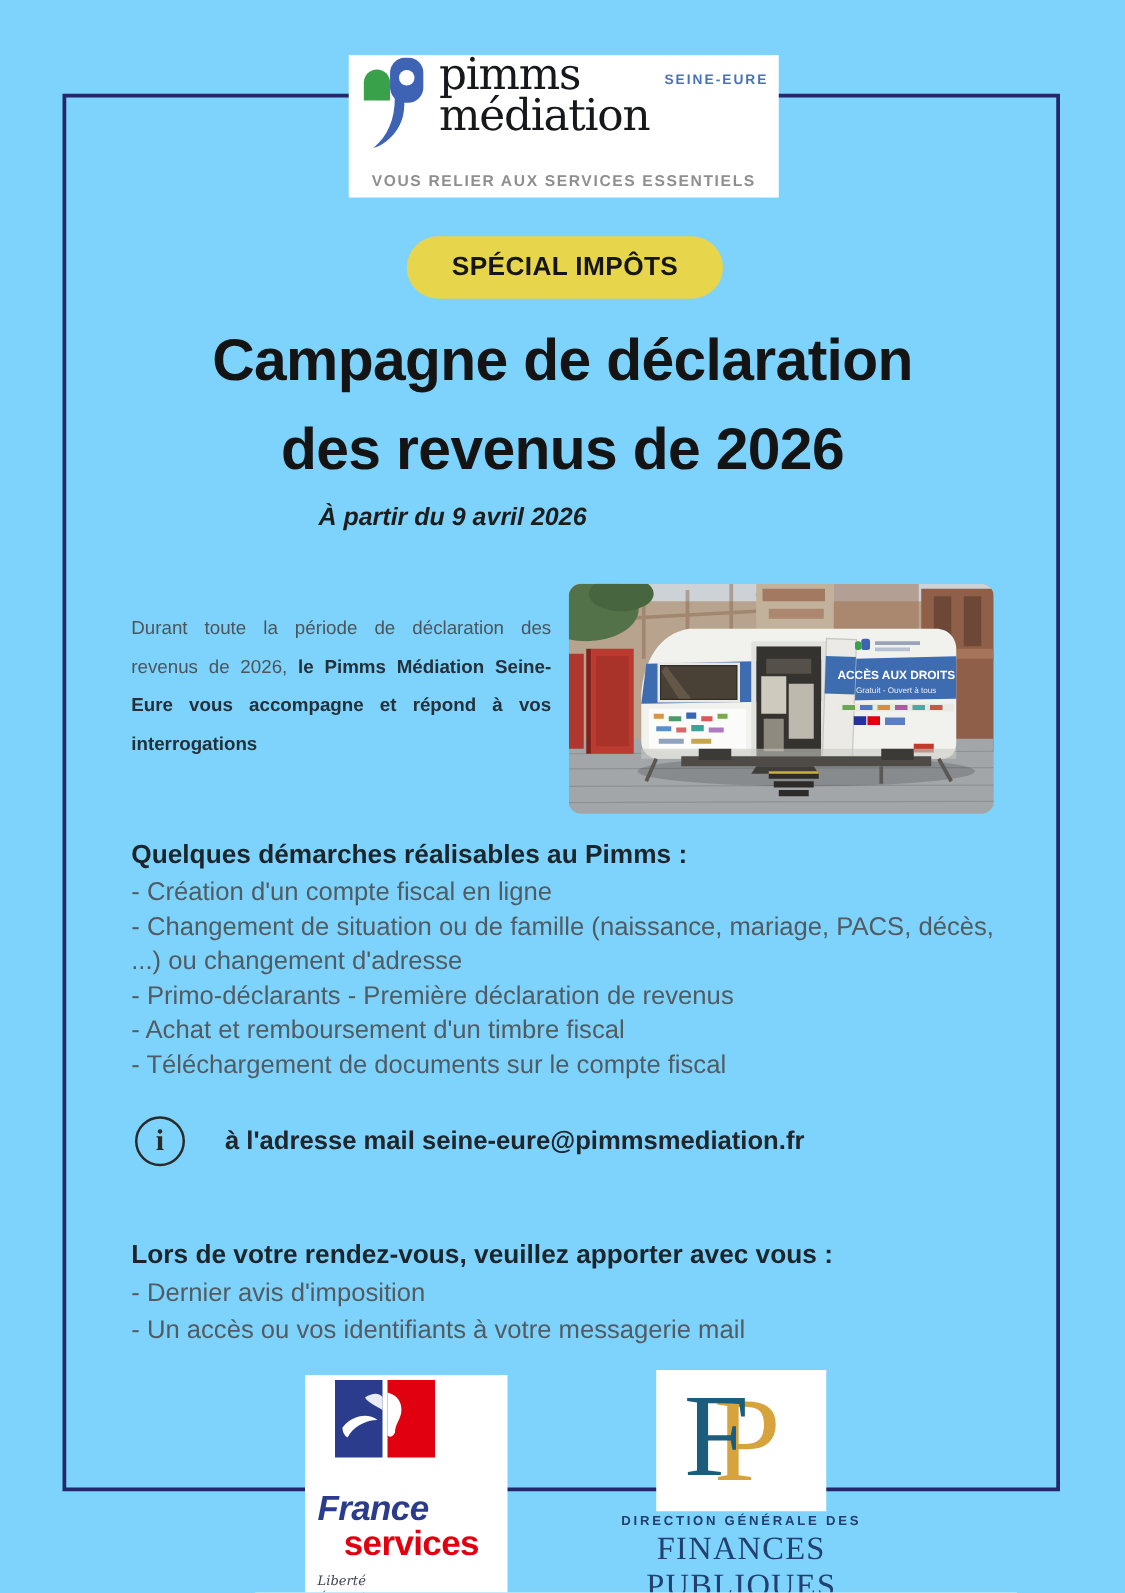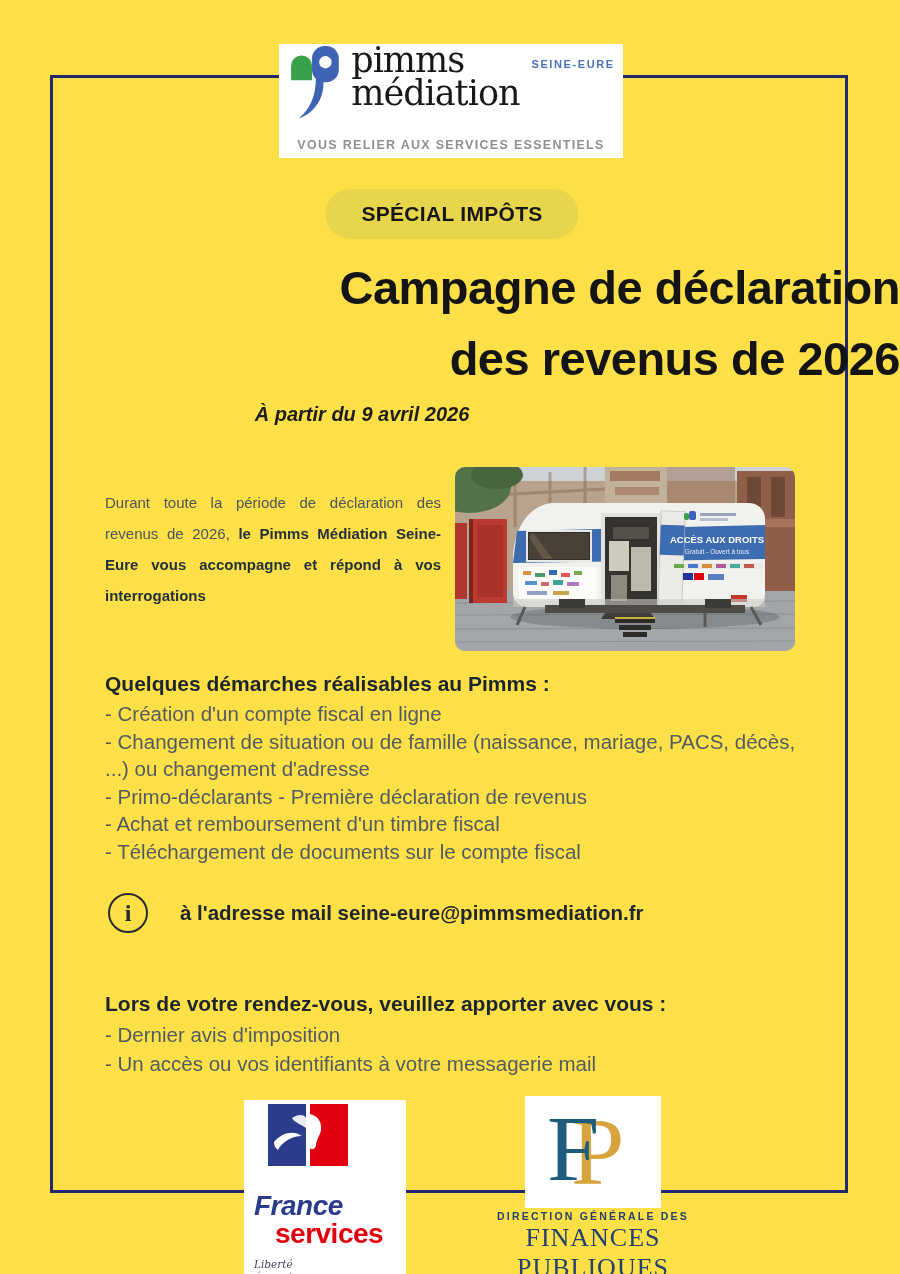--- a/index.html
+++ b/index.html
@@ -1,17 +1,17 @@
 <!DOCTYPE html>
 <html><head>
 <meta charset="utf-8">
 <style>
   * { margin:0; padding:0; box-sizing:border-box; }
   body { background:#fff; font-family:"Liberation Sans", sans-serif; }
-  .page { position:relative; width:900px; height:1274px; background:#fde047; overflow:hidden; }
+  .page { position:relative; width:900px; height:1274px; background:#7dd3fc; overflow:hidden; }
 
   .frame { position:absolute; left:50px; top:75px; width:798px; height:1118px;
            border:3px solid #23276b; z-index:1; }
 
   
   .brand { position:absolute; left:279px; top:44px; width:344px; background:#fff; z-index:2;
            padding-bottom:6px; }
   .brand-row { display:flex; justify-content:center; align-items:flex-start; gap:12px; }
   .brand-mark { flex:0 0 auto; margin-top:2px; }
   .brand-word { font-family:"DejaVu Serif", serif; font-size:35px; line-height:33px;
@@ -20,21 +20,21 @@
                   margin-top:14px; white-space:nowrap; }
   .brand-tagline { margin-top:10px; text-align:center; font-size:12.5px; font-weight:600;
                    color:#8f8f8f; letter-spacing:1.3px; }
 
   
   .badge { position:absolute; top:189px; left:452px; transform:translateX(-50%);
            background:#e7d54b; color:#161616; font-size:21px; font-weight:800;
            letter-spacing:.3px; padding:13px 36px; border-radius:28px; z-index:2; }
 
   
-  .title { position:absolute; top:252px; left:0; width:900px; text-align:right;
+  .title { position:absolute; top:252px; left:0; width:900px; text-align:center;
            font-size:47px; font-weight:800; color:#141414; line-height:71px;
            letter-spacing:-.5px; z-index:2; }
   .title span { display:block; }
   .subtitle { position:absolute; top:403px; left:0; width:724px; text-align:center;
               font-size:20px; font-style:italic; font-weight:600; color:#1d1d1d; z-index:2; }
 
   
   .intro { position:absolute; left:105px; top:487px; width:336px; font-size:15px;
            line-height:31px; text-align:justify; color:#4c555c; z-index:2; }
   .intro-bold { font-weight:700; color:#24313a; }

